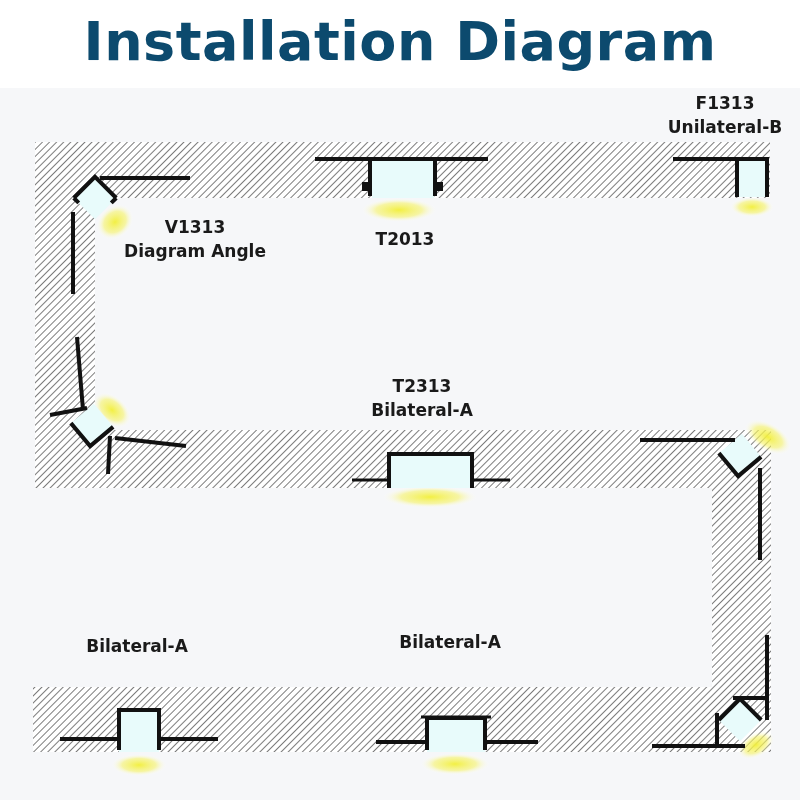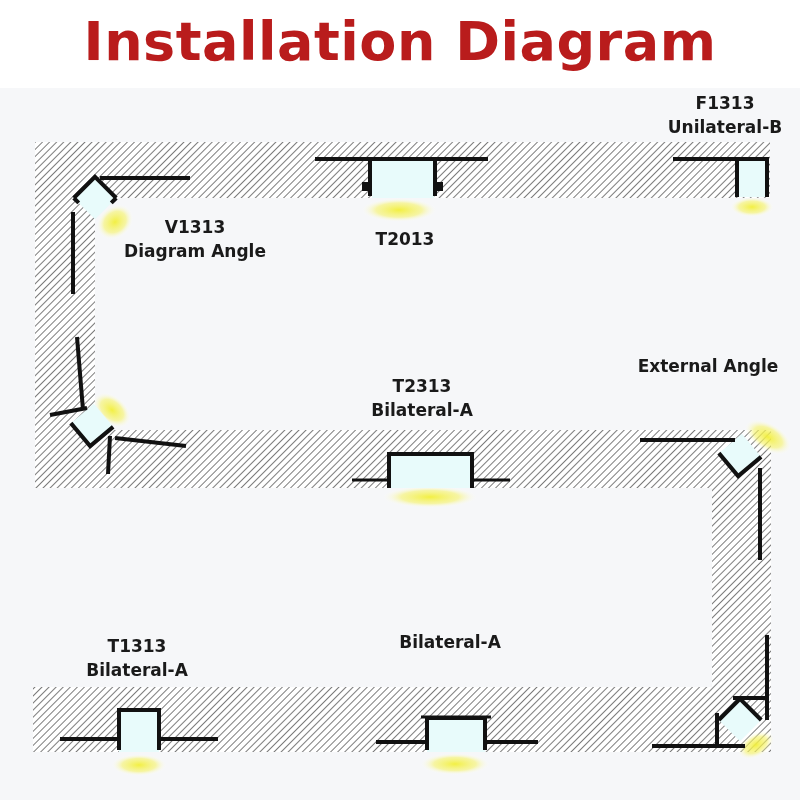--- a/index.html
+++ b/index.html
@@ -6,21 +6,21 @@
   body {
     width: 800px; height: 800px; overflow: hidden;
     background: #ffffff;
     font-family: "DejaVu Sans", "Liberation Sans", sans-serif;
     position: relative;
   }
   .title {
     position: absolute; left: 0; top: 6px; width: 800px;
     text-align: center;
     font-size: 54px; font-weight: bold; letter-spacing: 0.5px;
-    color: #b91c1c;
+    color: #0c4a6e;
     line-height: 72px;
   }
   .canvas {
     position: absolute; left: 0; top: 88px; width: 800px; height: 712px;
     background: #f6f7f9;
   }
   svg.diagram { position: absolute; left: 0; top: 0; }
   .label {
     position: absolute; text-align: center;
     font-size: 17px; font-weight: bold; color: #1a1a1a;
@@ -151,25 +151,23 @@
   <span>Diagram Angle</span>
 </div>
 <div class="label" style="left:320px; top:227px; width:170px;">
   <span>T2013</span>
 </div>
 <div class="label" style="left:640px; top:91px; width:170px;">
   <span>F1313</span>
   <span>Unilateral-B</span>
 </div>
 <div class="label" style="left:618px; top:354px; width:180px;">
-  <span>External Angle</span>
 </div>
 <div class="label" style="left:337px; top:374px; width:170px;">
   <span>T2313</span>
   <span>Bilateral-A</span>
 </div>
 <div class="label" style="left:52px; top:634px; width:170px;">
-  <span>T1313</span>
   <span>Bilateral-A</span>
 </div>
 <div class="label" style="left:365px; top:630px; width:170px;">
   <span>Bilateral-A</span>
 </div>
 
 </body></html>

